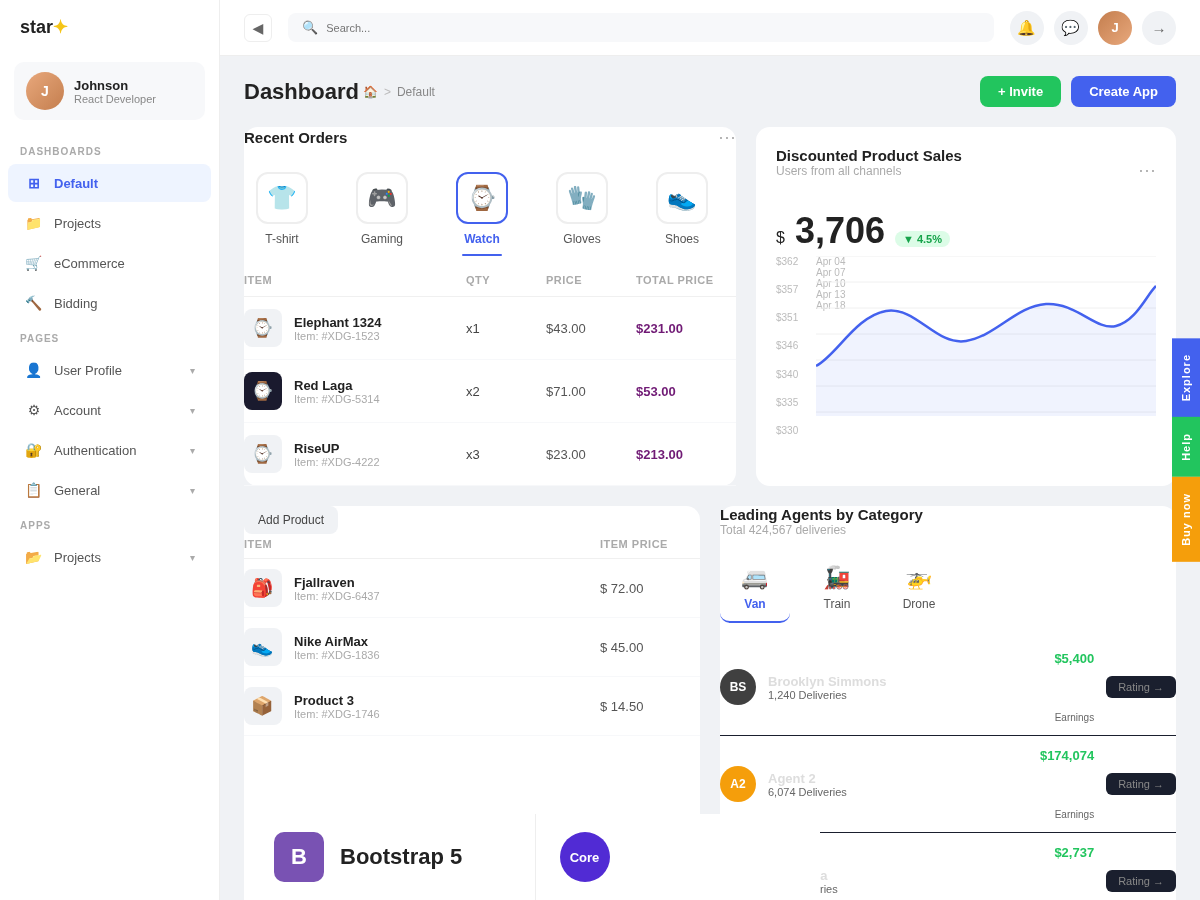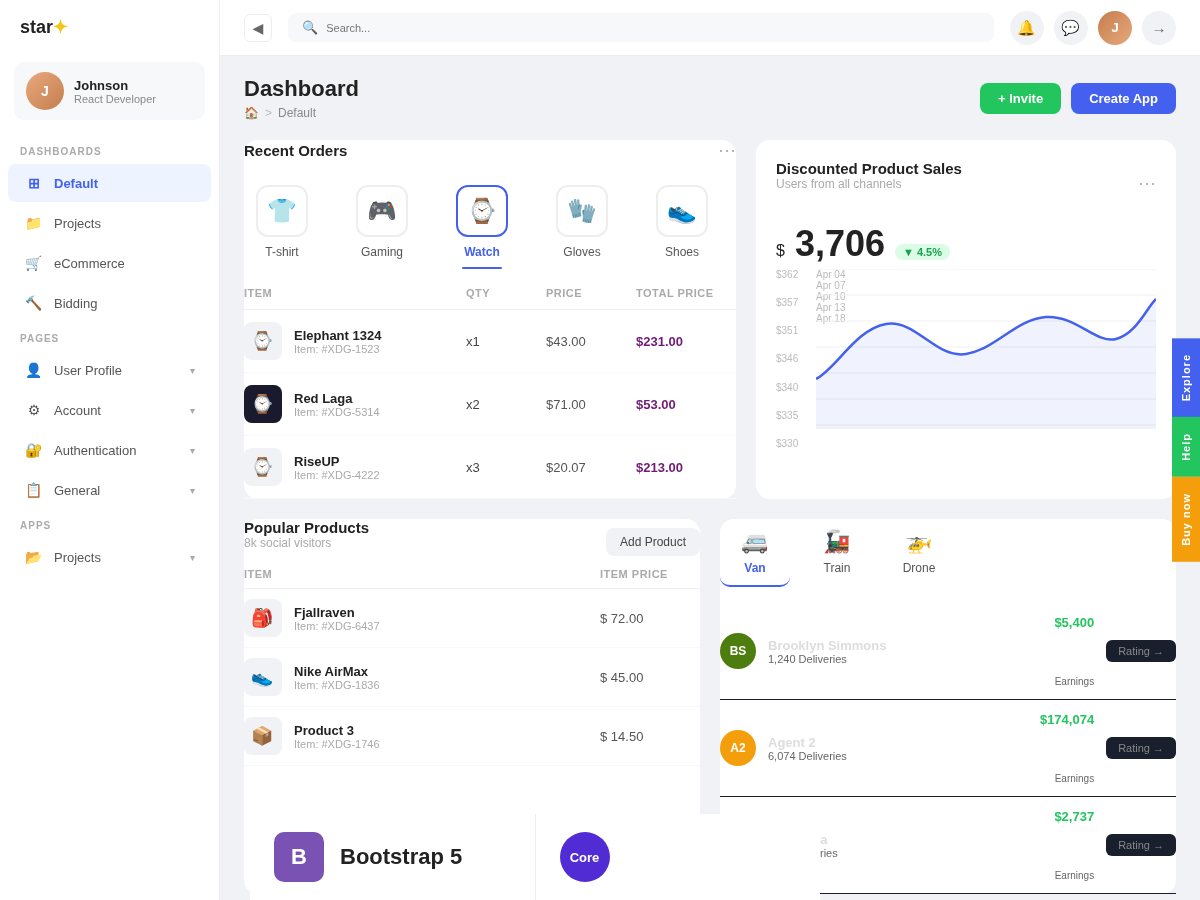--- a/index.html
+++ b/index.html
@@ -29,21 +29,21 @@
     .collapse-btn { width: 28px; height: 28px; border-radius: 6px; border: 1px solid #eee; display: flex; align-items: center; justify-content: center; cursor: pointer; color: #666; font-size: 14px; }
     .search-bar { flex: 1; display: flex; align-items: center; gap: 8px; background: #f7f8fa; border-radius: 8px; padding: 7px 14px; }
     .search-bar input { border: none; background: transparent; font-size: 11px; color: #444; outline: none; width: 200px; }
     .topbar-right { display: flex; align-items: center; gap: 10px; margin-left: auto; }
     .topbar-icon-btn { width: 34px; height: 34px; border-radius: 50%; background: #f0f2f5; display: flex; align-items: center; justify-content: center; cursor: pointer; font-size: 15px; color: #666; }
     .topbar-avatar { width: 34px; height: 34px; border-radius: 50%; background: linear-gradient(135deg, #c47e4e, #e8a87c); display: flex; align-items: center; justify-content: center; font-size: 13px; color: #fff; font-weight: 600; }
 
     
     .content { flex: 1; padding: 20px 24px; overflow-y: auto; background: #f0f2f5; }
     .page-header { display: flex; align-items: center; justify-content: space-between; margin-bottom: 20px; }
-    .page-title-area { display: flex; flex-direction: column; gap: 4px; }
+    .page-title-area { display: flex; flex-direction: row; gap: 4px; }
     .page-title { font-size: 22px; font-weight: 700; color: #222; }
     .breadcrumb { display: flex; align-items: center; gap: 6px; font-size: 12px; color: #888; }
     .header-actions { display: flex; gap: 10px; }
     .btn-invite { background: #22c55e; color: #fff; border: none; border-radius: 8px; padding: 8px 18px; font-size: 13px; font-weight: 600; cursor: pointer; display: flex; align-items: center; gap: 6px; }
     .btn-create { background: #4361ee; color: #fff; border: none; border-radius: 8px; padding: 8px 18px; font-size: 13px; font-weight: 600; cursor: pointer; }
 
     
     .dashboard-grid { display: grid; grid-template-columns: 1fr 420px; gap: 20px; }
 
     
@@ -298,21 +298,21 @@
           </div>
           <div class="table-row">
             <div class="item-info">
               <div class="item-img">⌚</div>
               <div>
                 <div class="item-name">RiseUP</div>
                 <div class="item-sku">Item: #XDG-4222</div>
               </div>
             </div>
             <div class="td">x3</div>
-            <div class="td price">$20.07</div>
+            <div class="td price">$23.00</div>
             <div class="td total">$213.00</div>
           </div>
         </div>
       </div>
 
       <div class="sales-card">
         <div class="card-header">
           <div>
             <div class="card-title">Discounted Product Sales</div>
             <div class="sales-subtitle">Users from all channels</div>
@@ -357,24 +357,20 @@
             <span class="chart-x-label">Apr 18</span>
           </div>
         </div>
       </div>
     </div>
 
     <div class="bottom-grid">
 
       <div class="card">
         <div class="popular-header">
-          <div>
-            <div class="card-title">Popular Products</div>
-            <div class="popular-subtitle">8k social visitors</div>
-          </div>
           <button class="btn-add-product">Add Product</button>
         </div>
         <div class="product-table-header">
           <div class="th">ITEM</div>
           <div class="th">ITEM PRICE</div>
         </div>
         <div class="product-row">
           <div class="item-info">
             <div class="item-img">🎒</div>
             <div>
@@ -400,36 +396,42 @@
             <div>
               <div class="item-name">Product 3</div>
               <div class="item-sku">Item: #XDG-1746</div>
             </div>
           </div>
           <div class="td price">$ 14.50</div>
         </div>
       </div>
 
       <div class="card">
+        <div class="popular-header">
+          <div>
+            <div class="card-title">Leading Agents by Category</div>
+            <div class="agents-subtitle">Total 424,567 deliveries</div>
+          </div>
+        </div>
         <div class="agent-tabs">
           <div class="agent-tab active">
             <span class="agent-tab-icon">🚐</span>
             <span class="agent-tab-label">Van</span>
           </div>
           <div class="agent-tab">
             <span class="agent-tab-icon">🚂</span>
             <span class="agent-tab-label">Train</span>
           </div>
           <div class="agent-tab">
             <span class="agent-tab-icon">🚁</span>
             <span class="agent-tab-label">Drone</span>
           </div>
         </div>
         <div class="agent-row">
-          <div class="agent-avatar" style="background:#4d7c0f;">BS</div>
+          <div class="agent-avatar" style="background:#404040;">BS</div>
           <div>
             <div class="agent-name">Brooklyn Simmons</div>
             <div class="agent-deliveries">1,240 Deliveries</div>
           </div>
           <div style="margin-left:auto;text-align:right;">
             <div class="agent-earnings">$5,400</div>
             <div class="agent-earnings-label">Earnings</div>
           </div>
           <button class="rating-btn">Rating →</button>
         </div>

